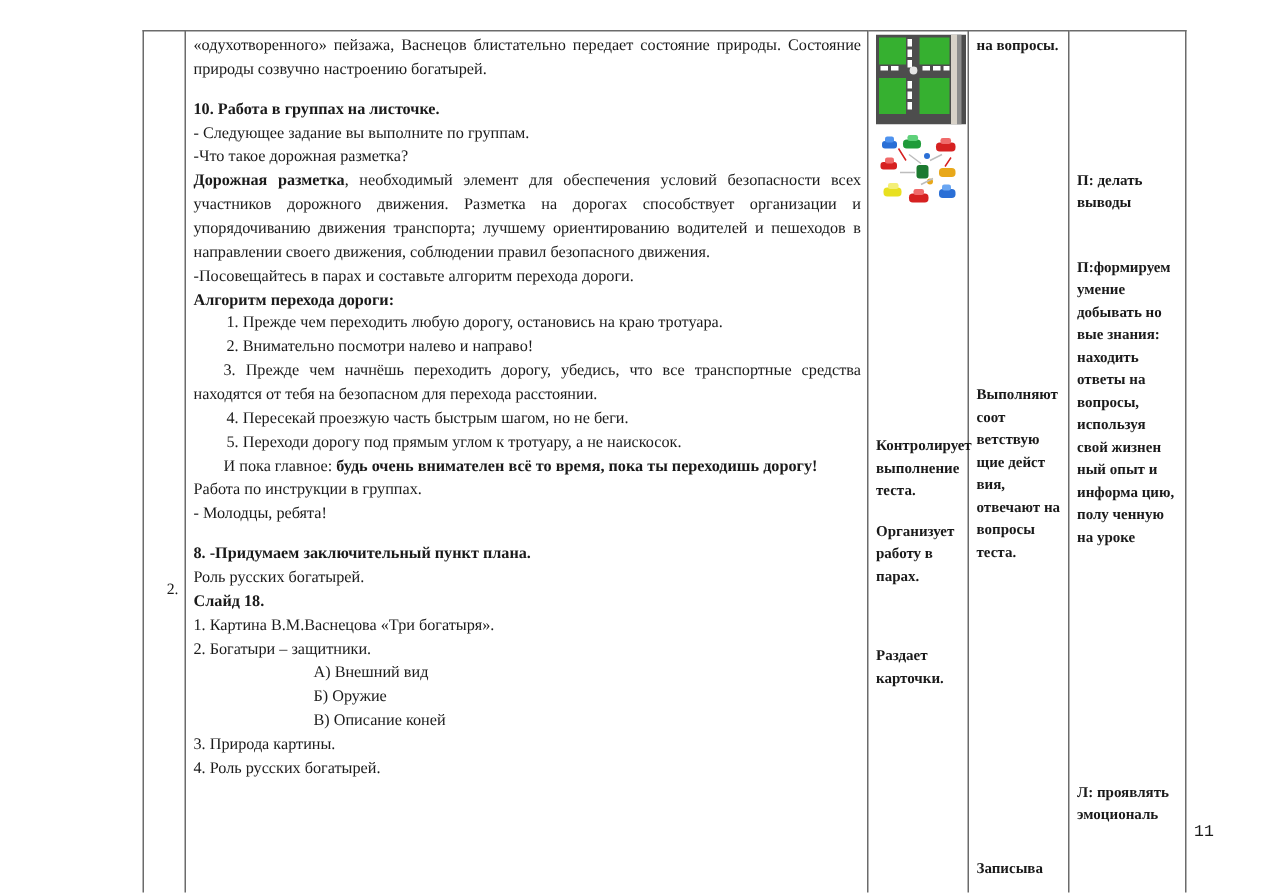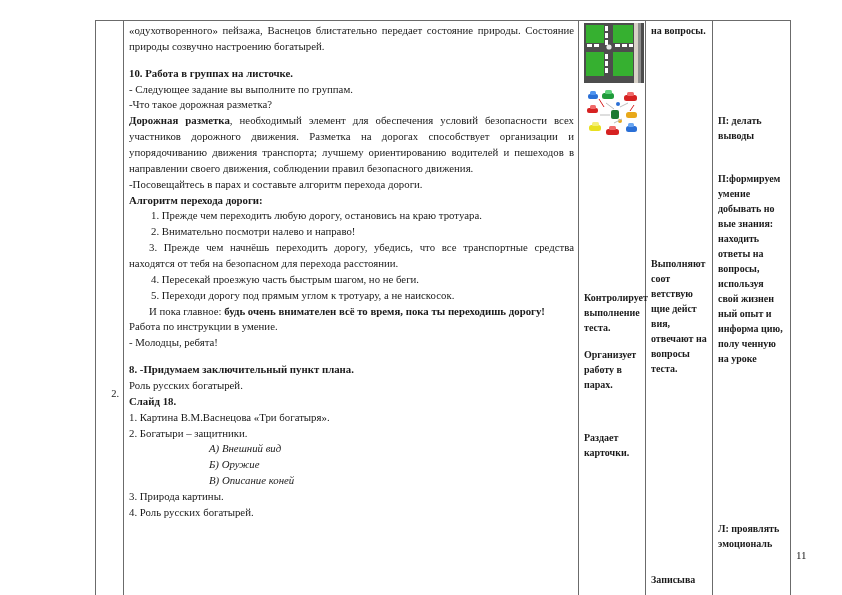--- a/index.html
+++ b/index.html
@@ -58,21 +58,21 @@
   }
   .main-cell p {
     margin: 0;
   }
   .main-cell p.justify-full {
     text-align: justify;
   }
   .b { font-weight: bold; }
   .blank { display: block; height: 11px; }
   .ind1 { padding-left: 22px; }
-  .ind2 { padding-left: 80px; font-style: italic; }
+  .ind2 { padding-left: 80px; }
 
   .side-cell {
     font-size: 10px;
     line-height: 1.5;
     padding: 3px 4px 3px 5px;
   }
   .side-cell p { margin: 0; font-weight: bold; }
 
   
   .img-cell {
@@ -93,21 +93,21 @@
 
   .v-pad-controls { padding-top: 145px; }
   .v-pad-organises { padding-top: 12px; }
   .v-pad-cards { padding-top: 38px; }
 
   .page-number {
     position: absolute;
     left: 796px;
     top: 549px;
     font-size: 11px;
-    font-family: Liberation Serif, serif;
+    font-family: Liberation Mono, monospace;
     color: #1a1a1a;
   }
 </style>
 </head>
 <body>
 
 <div class="page">
 
   <table class="lesson-table">
     <colgroup>
@@ -143,21 +143,21 @@
           <p>-Что такое дорожная разметка?</p>
           <p class="justify-full"><span class="b">Дорожная разметка</span><span>, необходимый элемент для обеспечения условий безопасности всех участников дорожного движения. Разметка на дорогах способствует организации и упорядочиванию движения транспорта; лучшему ориентированию водителей и пешеходов  в направлении своего движения, соблюдении правил безопасного движения.</span></p>
           <p>-Посовещайтесь в парах и составьте алгоритм перехода дороги.</p>
           <p class="b">Алгоритм перехода дороги:</p>
           <p class="ind1">1. Прежде чем переходить любую дорогу, остановись на краю тротуара.</p>
           <p class="ind1">2. Внимательно посмотри налево и направо!</p>
           <p class="justify-full" style="text-indent:20px">3. Прежде чем начнёшь переходить дорогу, убедись, что все транспортные средства находятся от тебя на безопасном для перехода расстоянии.</p>
           <p class="ind1">4. Пересекай проезжую часть быстрым шагом, но не беги.</p>
           <p class="ind1">5. Переходи дорогу под прямым углом к тротуару, а не наискосок.</p>
           <p style="text-indent:20px"><span>И пока главное: </span><span class="b">будь очень внимателен всё то время, пока ты переходишь дорогу!</span></p>
-          <p>Работа по инструкции в умение.</p>
+          <p>Работа по инструкции в группах.</p>
           <p>- Молодцы, ребята!</p>
           <span class="blank"></span>
           <p class="b">8. -Придумаем заключительный пункт плана.</p>
           <p>Роль русских богатырей.</p>
           <p class="b">Слайд  18.</p>
           <p>1. Картина В.М.Васнецова «Три богатыря».</p>
           <p>2. Богатыри – защитники.</p>
           <p class="ind2">А) Внешний вид</p>
           <p class="ind2">Б) Оружие</p>
           <p class="ind2">В) Описание коней</p>

